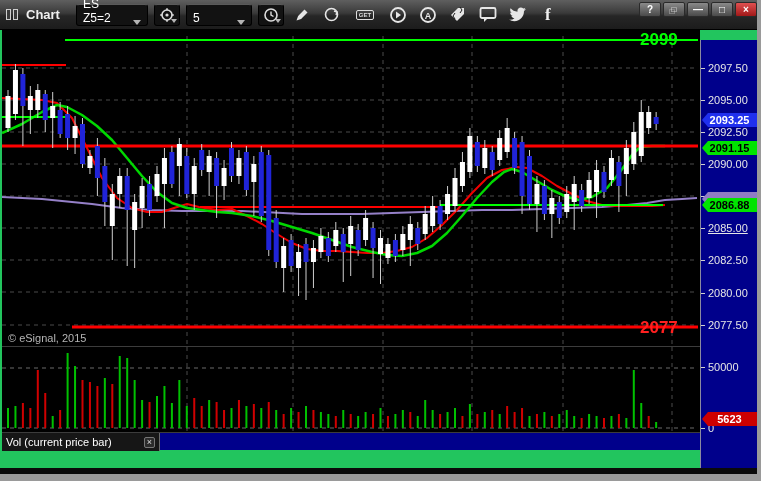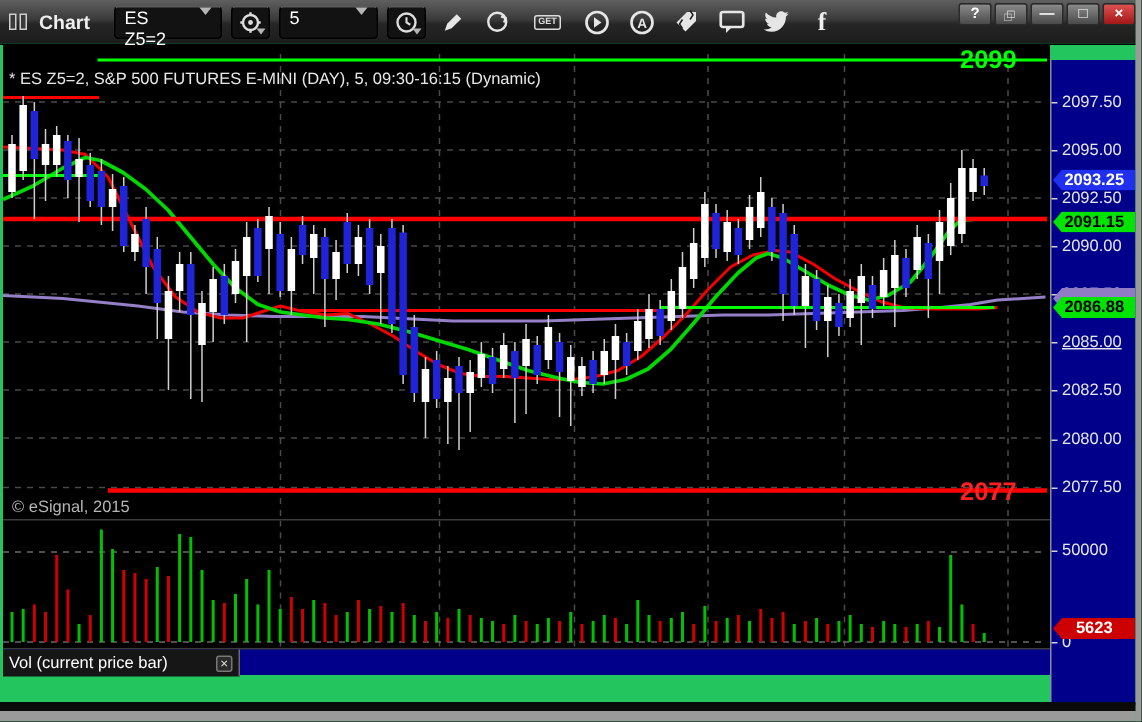--- a/index.html
+++ b/index.html
@@ -7,21 +7,21 @@
   #win{position:relative;width:761px;height:481px;background:#22c55e;overflow:hidden;
        border-right:4px solid #9a9a9a;border-bottom:0;}
   
   #toolbar{position:absolute;left:0;top:0;width:761px;height:30px;
     background:linear-gradient(#5f5f5f,#3a3a3a 45%,#262626 55%,#1c1c1c);
     display:flex;align-items:center;padding:0 4px;gap:6px;border-bottom:1px solid #000;}
   .winicon{display:flex;gap:2px;margin:0 2px;}
   .winicon i{display:block;width:5px;height:11px;border:1px solid #cfcfcf;background:#3a3a3a;}
   #chart-title{color:#efefef;font-size:13px;font-weight:bold;margin-right:10px;}
   .tb-select{height:22px;background:#121212;border:1px solid #000;border-top-color:#5a5a5a;
-    border-radius:3px;color:#fff;font-size:12px;display:flex;align-items:flex-start;
+    border-radius:3px;color:#fff;font-size:12px;display:flex;align-items:flex-end;
     padding:0 6px;gap:8px;min-width:60px;}
   .tb-select .caret{width:0;height:0;border-left:4px solid transparent;border-right:4px solid transparent;
     border-top:5px solid #b5b5b5;margin-left:auto;}
   .tb-btn{height:22px;width:26px;background:#121212;border:1px solid #000;border-top-color:#5a5a5a;
     border-radius:3px;display:flex;align-items:center;justify-content:center;position:relative;}
   .tb-btn .mini-caret{position:absolute;right:2px;bottom:2px;width:0;height:0;
     border-left:3px solid transparent;border-right:3px solid transparent;border-top:4px solid #b5b5b5;}
   .tb-ico{width:24px;height:22px;display:flex;align-items:center;justify-content:center;position:relative;}
   .tb-ico svg{display:block;}
   .get-box{border:1px solid #ddd;border-radius:2px;color:#ddd;font-size:6px;font-weight:bold;
@@ -357,21 +357,20 @@
         <rect x="621.85" y="118" width="5" height="26" fill="#ffffff"></rect>
         <line x1="631.8000000000001" y1="92" x2="631.8000000000001" y2="140" stroke="#cfcfcf" stroke-width="1"></line>
         <rect x="629.3000000000001" y="102" width="5" height="32" fill="#ffffff"></rect>
         <line x1="639.25" y1="70" x2="639.25" y2="132" stroke="#cfcfcf" stroke-width="1"></line>
         <rect x="636.75" y="82" width="5" height="44" fill="#ffffff"></rect>
         <line x1="646.7" y1="76" x2="646.7" y2="104" stroke="#cfcfcf" stroke-width="1"></line>
         <rect x="644.2" y="82" width="5" height="16" fill="#ffffff"></rect>
         <line x1="654.15" y1="82" x2="654.15" y2="100" stroke="#cfcfcf" stroke-width="1"></line>
         <rect x="651.65" y="87" width="5" height="7" fill="#2024d8"></rect>
       </svg>
-    <div id="pane-title">* ES Z5=2, S&amp;P 500 FUTURES E-MINI (DAY), 5, 09:30-16:15 (Dynamic)</div>
     <div class="big-level" id="big-upper" style="left: 638px; top: 0px; color: rgb(0, 255, 0);">2099</div>
     <div class="big-level" id="big-lower" style="left: 638px; top: 288px; color: rgb(255, 32, 32);">2077</div>
     <div id="copyright">© eSignal, 2015</div>
   </div>
 
   <div id="vol-pane">
     <svg id="vol-svg" width="698" height="86">
         <line x1="185" y1="0" x2="185" y2="86" stroke="#4a4a4a" stroke-width="1" stroke-dasharray="4 4"></line>
         <line x1="291" y1="0" x2="291" y2="86" stroke="#4a4a4a" stroke-width="1" stroke-dasharray="4 4"></line>
         <line x1="381" y1="0" x2="381" y2="86" stroke="#4a4a4a" stroke-width="1" stroke-dasharray="4 4"></line>

